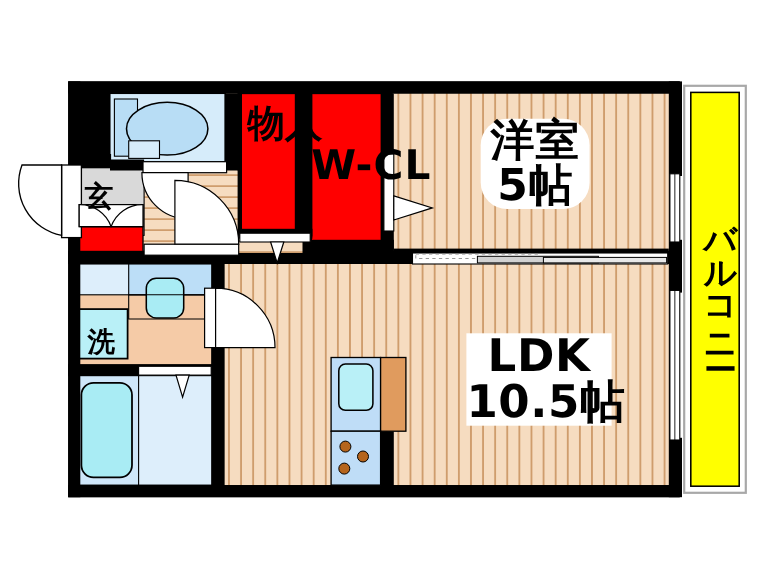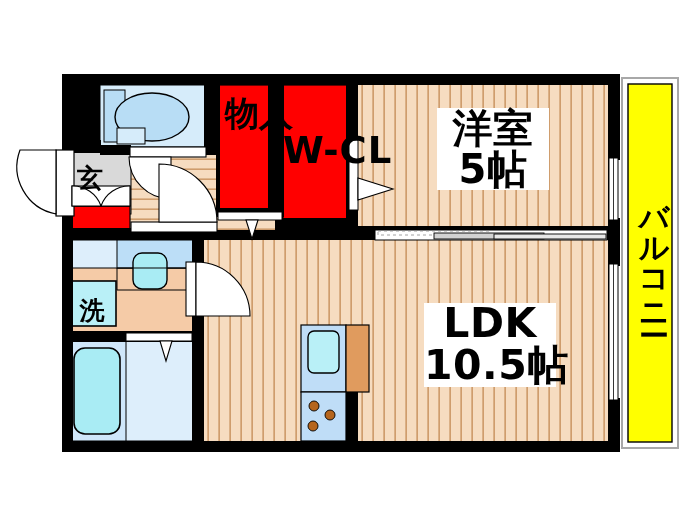--- a/index.html
+++ b/index.html
@@ -27,22 +27,23 @@
     background: #ffffff;
     color: #000000;
     font-weight: 700;
     line-height: 1.02;
     text-align: center;
     white-space: pre;
     letter-spacing: 0.5px;
   }
   #label-washitsu {
     left: 437px; top: 108px;
-    width: 112px;
+    width: 99px;
     font-size: 40px;
+    border-radius: 24px;
   }
   #label-ldk {
     left: 424px; top: 303px;
     width: 132px;
     font-size: 41px;
   }
   .red-label {
     position: absolute;
     color: #000000;
     font-weight: 700;

